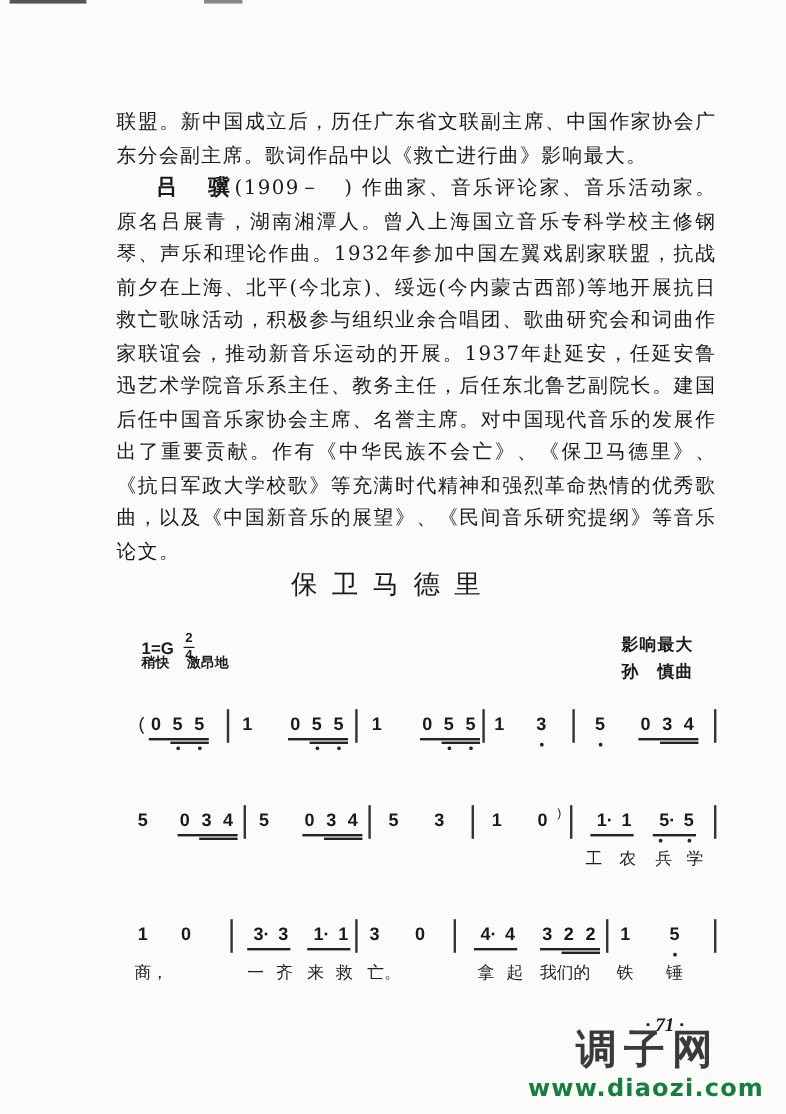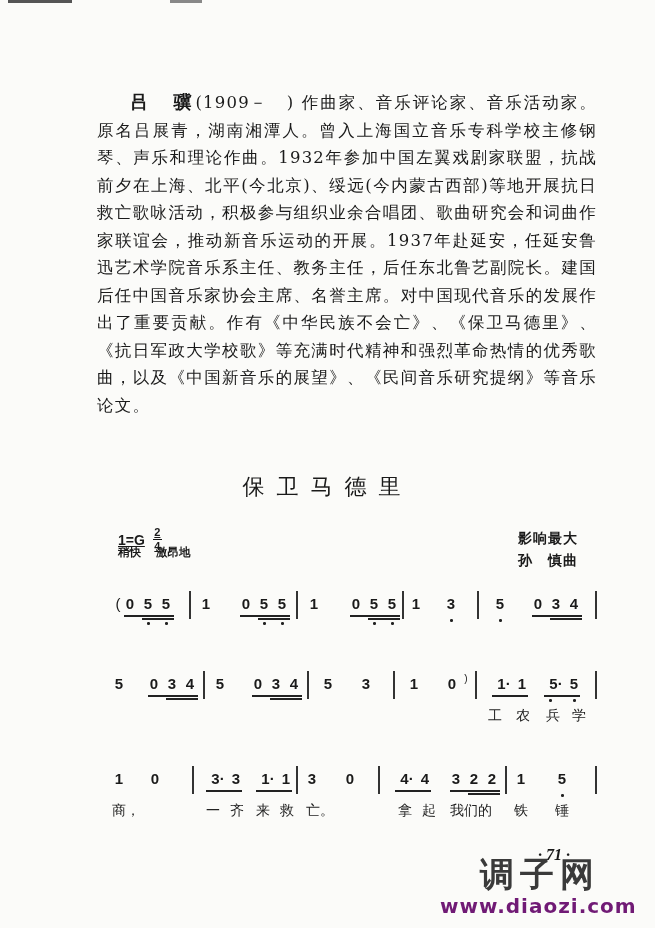--- a/index.html
+++ b/index.html
@@ -23,21 +23,21 @@
     .prose p.indent { text-indent: 2em; }
     .prose .name { font-weight: bold; font-size: 18px; letter-spacing: 3px; }
 
     .song-title {
       position: absolute; top: 472px; left: 0; width: 655px;
       text-align: center; font-size: 22px; letter-spacing: 12px;
     }
     .key {
       position: absolute; left: 118px; top: 527px;
       font-family: "Liberation Sans", sans-serif; font-size: 14px; font-weight: bold;
-      display: flex; align-items: center; gap: 8px; text-decoration: underline;
+      display: flex; align-items: center; gap: 8px;
     }
     .frac { display: inline-flex; flex-direction: column; align-items: center; font-size: 11px; line-height: 11px; }
     .frac .bar { width: 9px; height: 1px; background: #111; margin: 1px 0; }
     .tempo {
       position: absolute; left: 118px; top: 545px;
       font-family: Liberation Mono, monospace; font-size: 11.5px; font-weight: bold;
       word-spacing: 8px;
     }
     .credits {
       position: absolute; left: 518px; top: 527px;
@@ -64,30 +64,31 @@
       font-family: "Liberation Serif", serif; font-style: italic; font-size: 16px; font-weight: bold; text-align: center;
     }
     .wm-big {
       position: absolute; left: 480px; top: 852px;
       font-family: "DejaVu Sans", sans-serif; font-weight: bold; font-size: 34px;
       color: #3a3a3a; letter-spacing: 6px;
     }
     .wm-url {
       position: absolute; left: 440px; top: 894px;
       font-family: "DejaVu Sans", sans-serif; font-weight: bold; font-size: 20px;
-      color: #701a75; letter-spacing: 1px;
+      color: #15803d; letter-spacing: 1px;
     }
   </style>
 </head>
 <body>
 
 <div class="topbar l"></div>
 <div class="topbar r"></div>
 
 <div class="prose">
+  <p>联盟。新中国成立后，历任广东省文联副主席、中国作家协会广东分会副主席。歌词作品中以《救亡进行曲》影响最大。</p>
   <p class="indent"><span class="name">吕　骥</span><span>(1909－　) 作曲家、音乐评论家、音乐活动家。原名吕展青，湖南湘潭人。曾入上海国立音乐专科学校主修钢琴、声乐和理论作曲。1932年参加中国左翼戏剧家联盟，抗战前夕在上海、北平(今北京)、绥远(今内蒙古西部)等地开展抗日救亡歌咏活动，积极参与组织业余合唱团、歌曲研究会和词曲作家联谊会，推动新音乐运动的开展。1937年赴延安，任延安鲁迅艺术学院音乐系主任、教务主任，后任东北鲁艺副院长。建国后任中国音乐家协会主席、名誉主席。对中国现代音乐的发展作出了重要贡献。作有《中华民族不会亡》、《保卫马德里》、《抗日军政大学校歌》等充满时代精神和强烈革命热情的优秀歌曲，以及《中国新音乐的展望》、《民间音乐研究提纲》等音乐论文。</span></p>
 </div>
 
 <div class="song-title">保卫马德里</div>
 
 <div class="key">
   <span>1=G</span>
   <span class="frac">
     <span>2</span>
     <span class="bar"></span>

